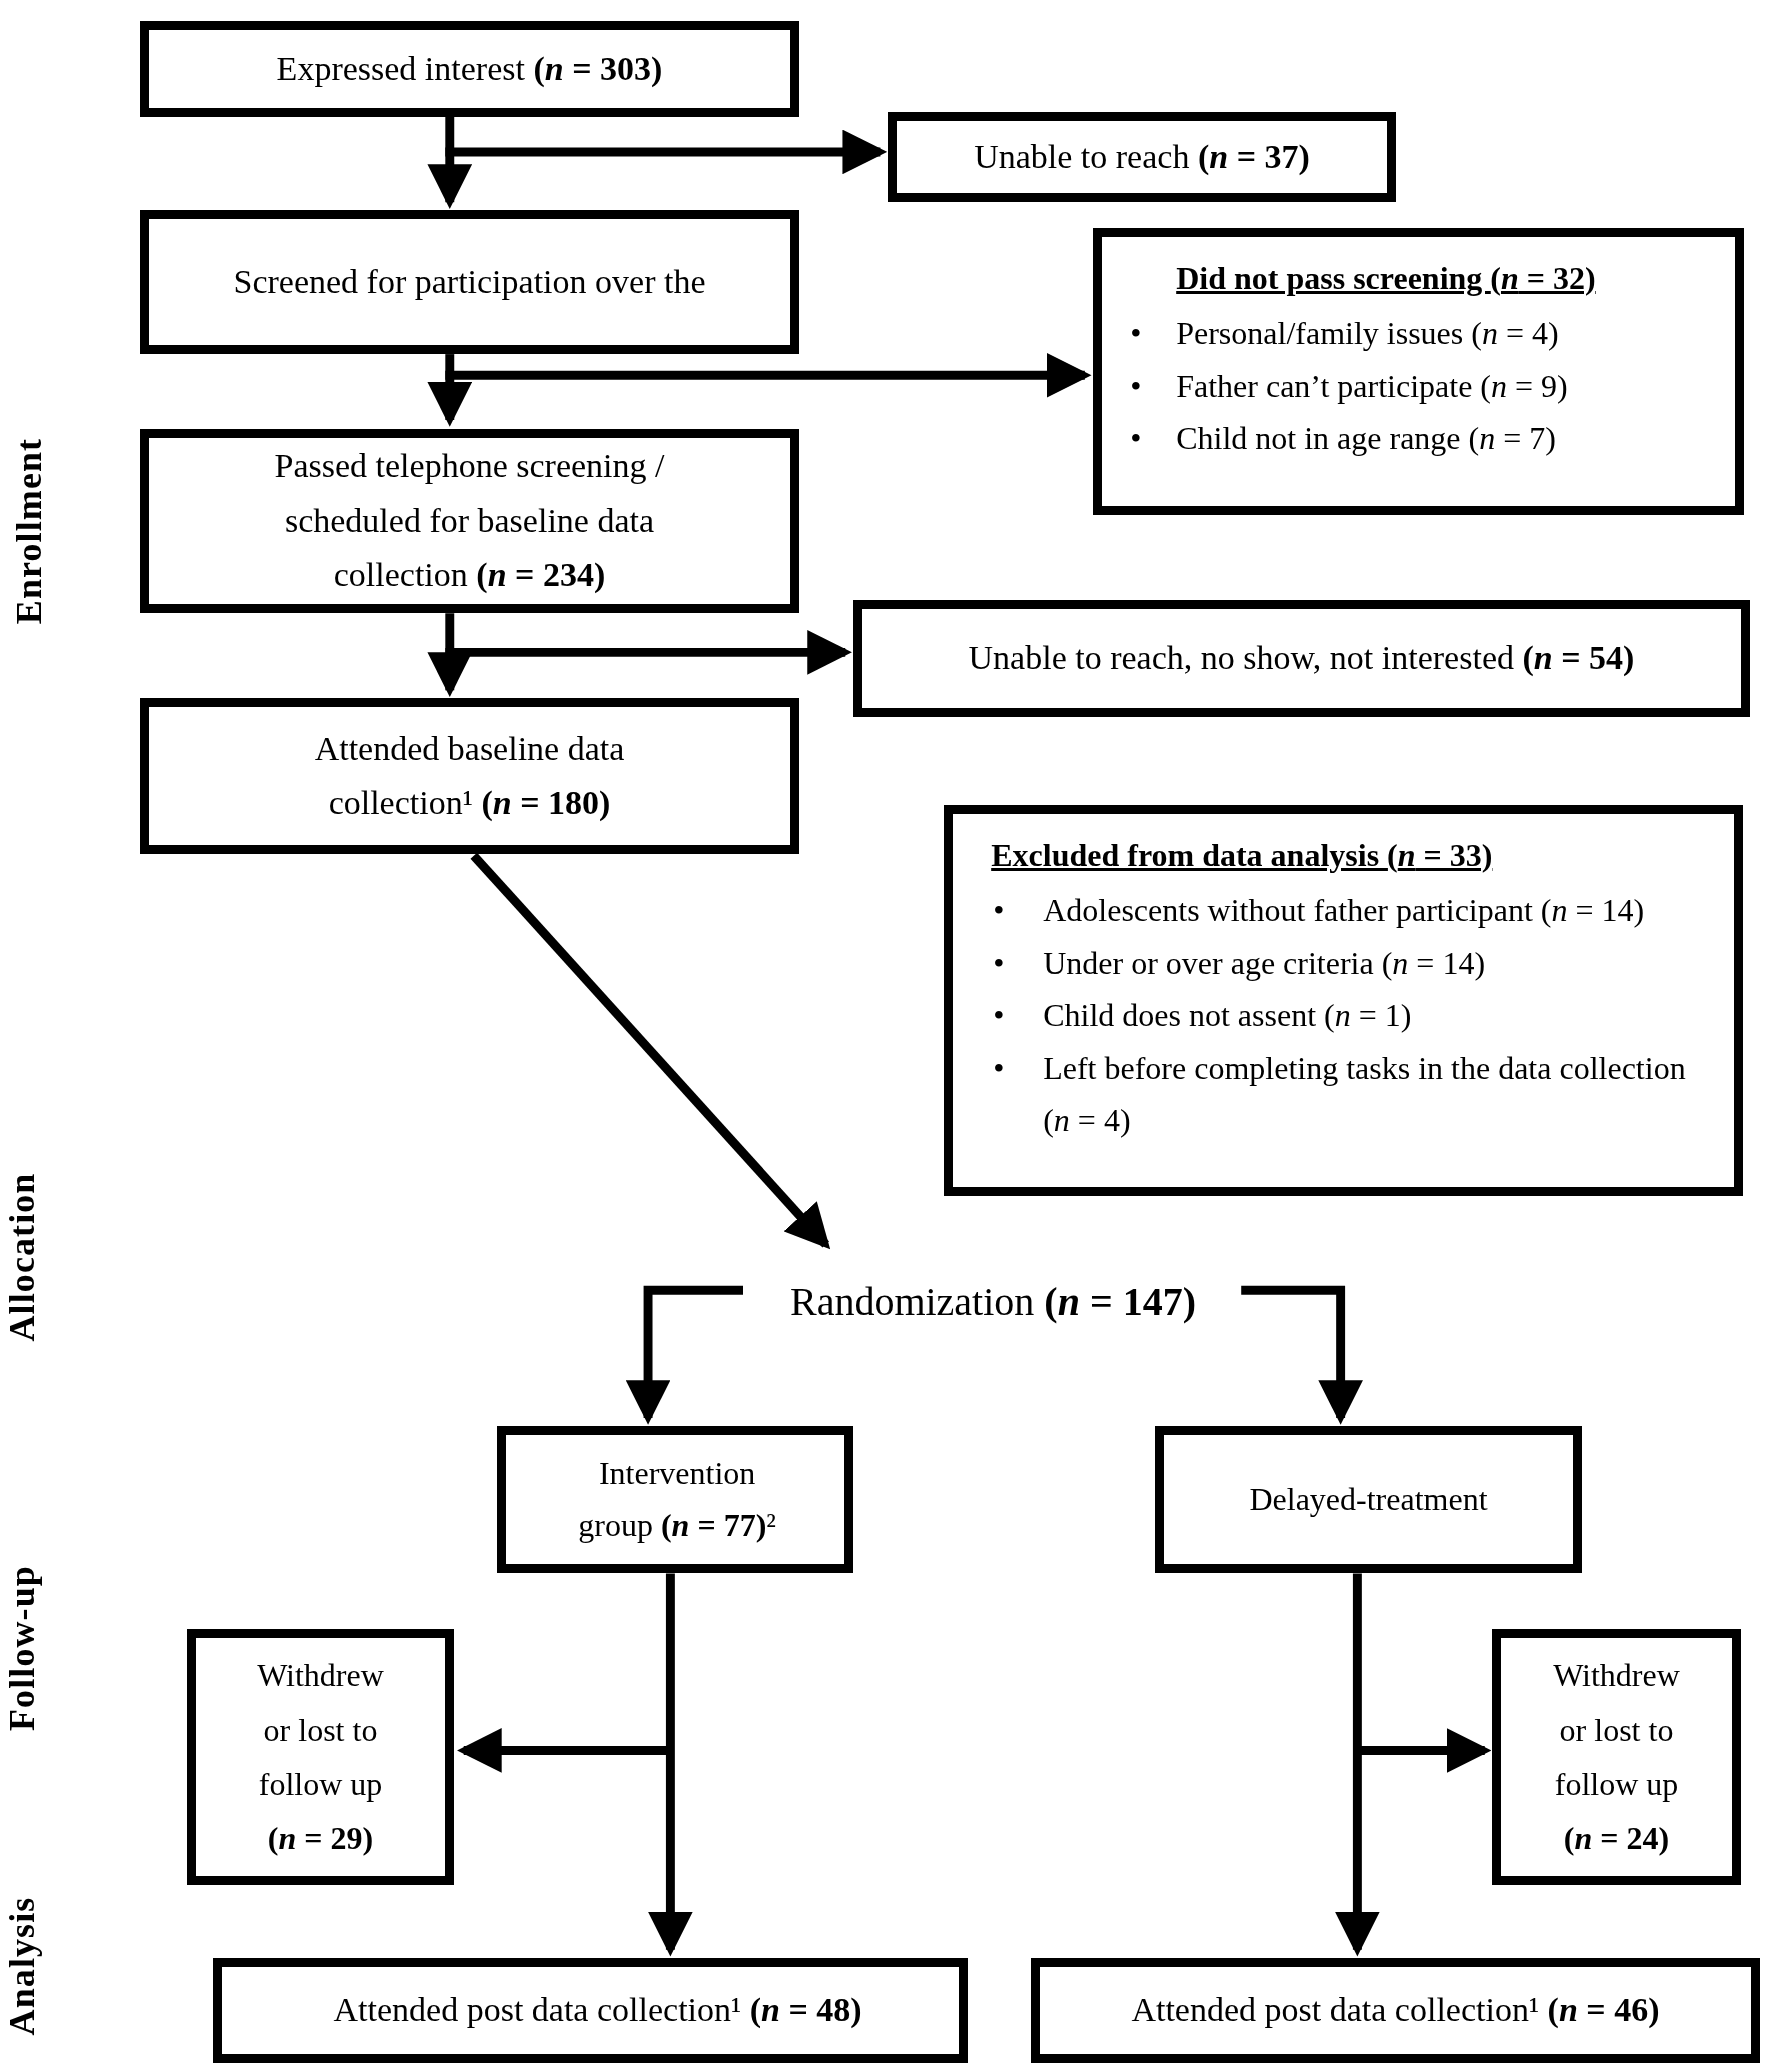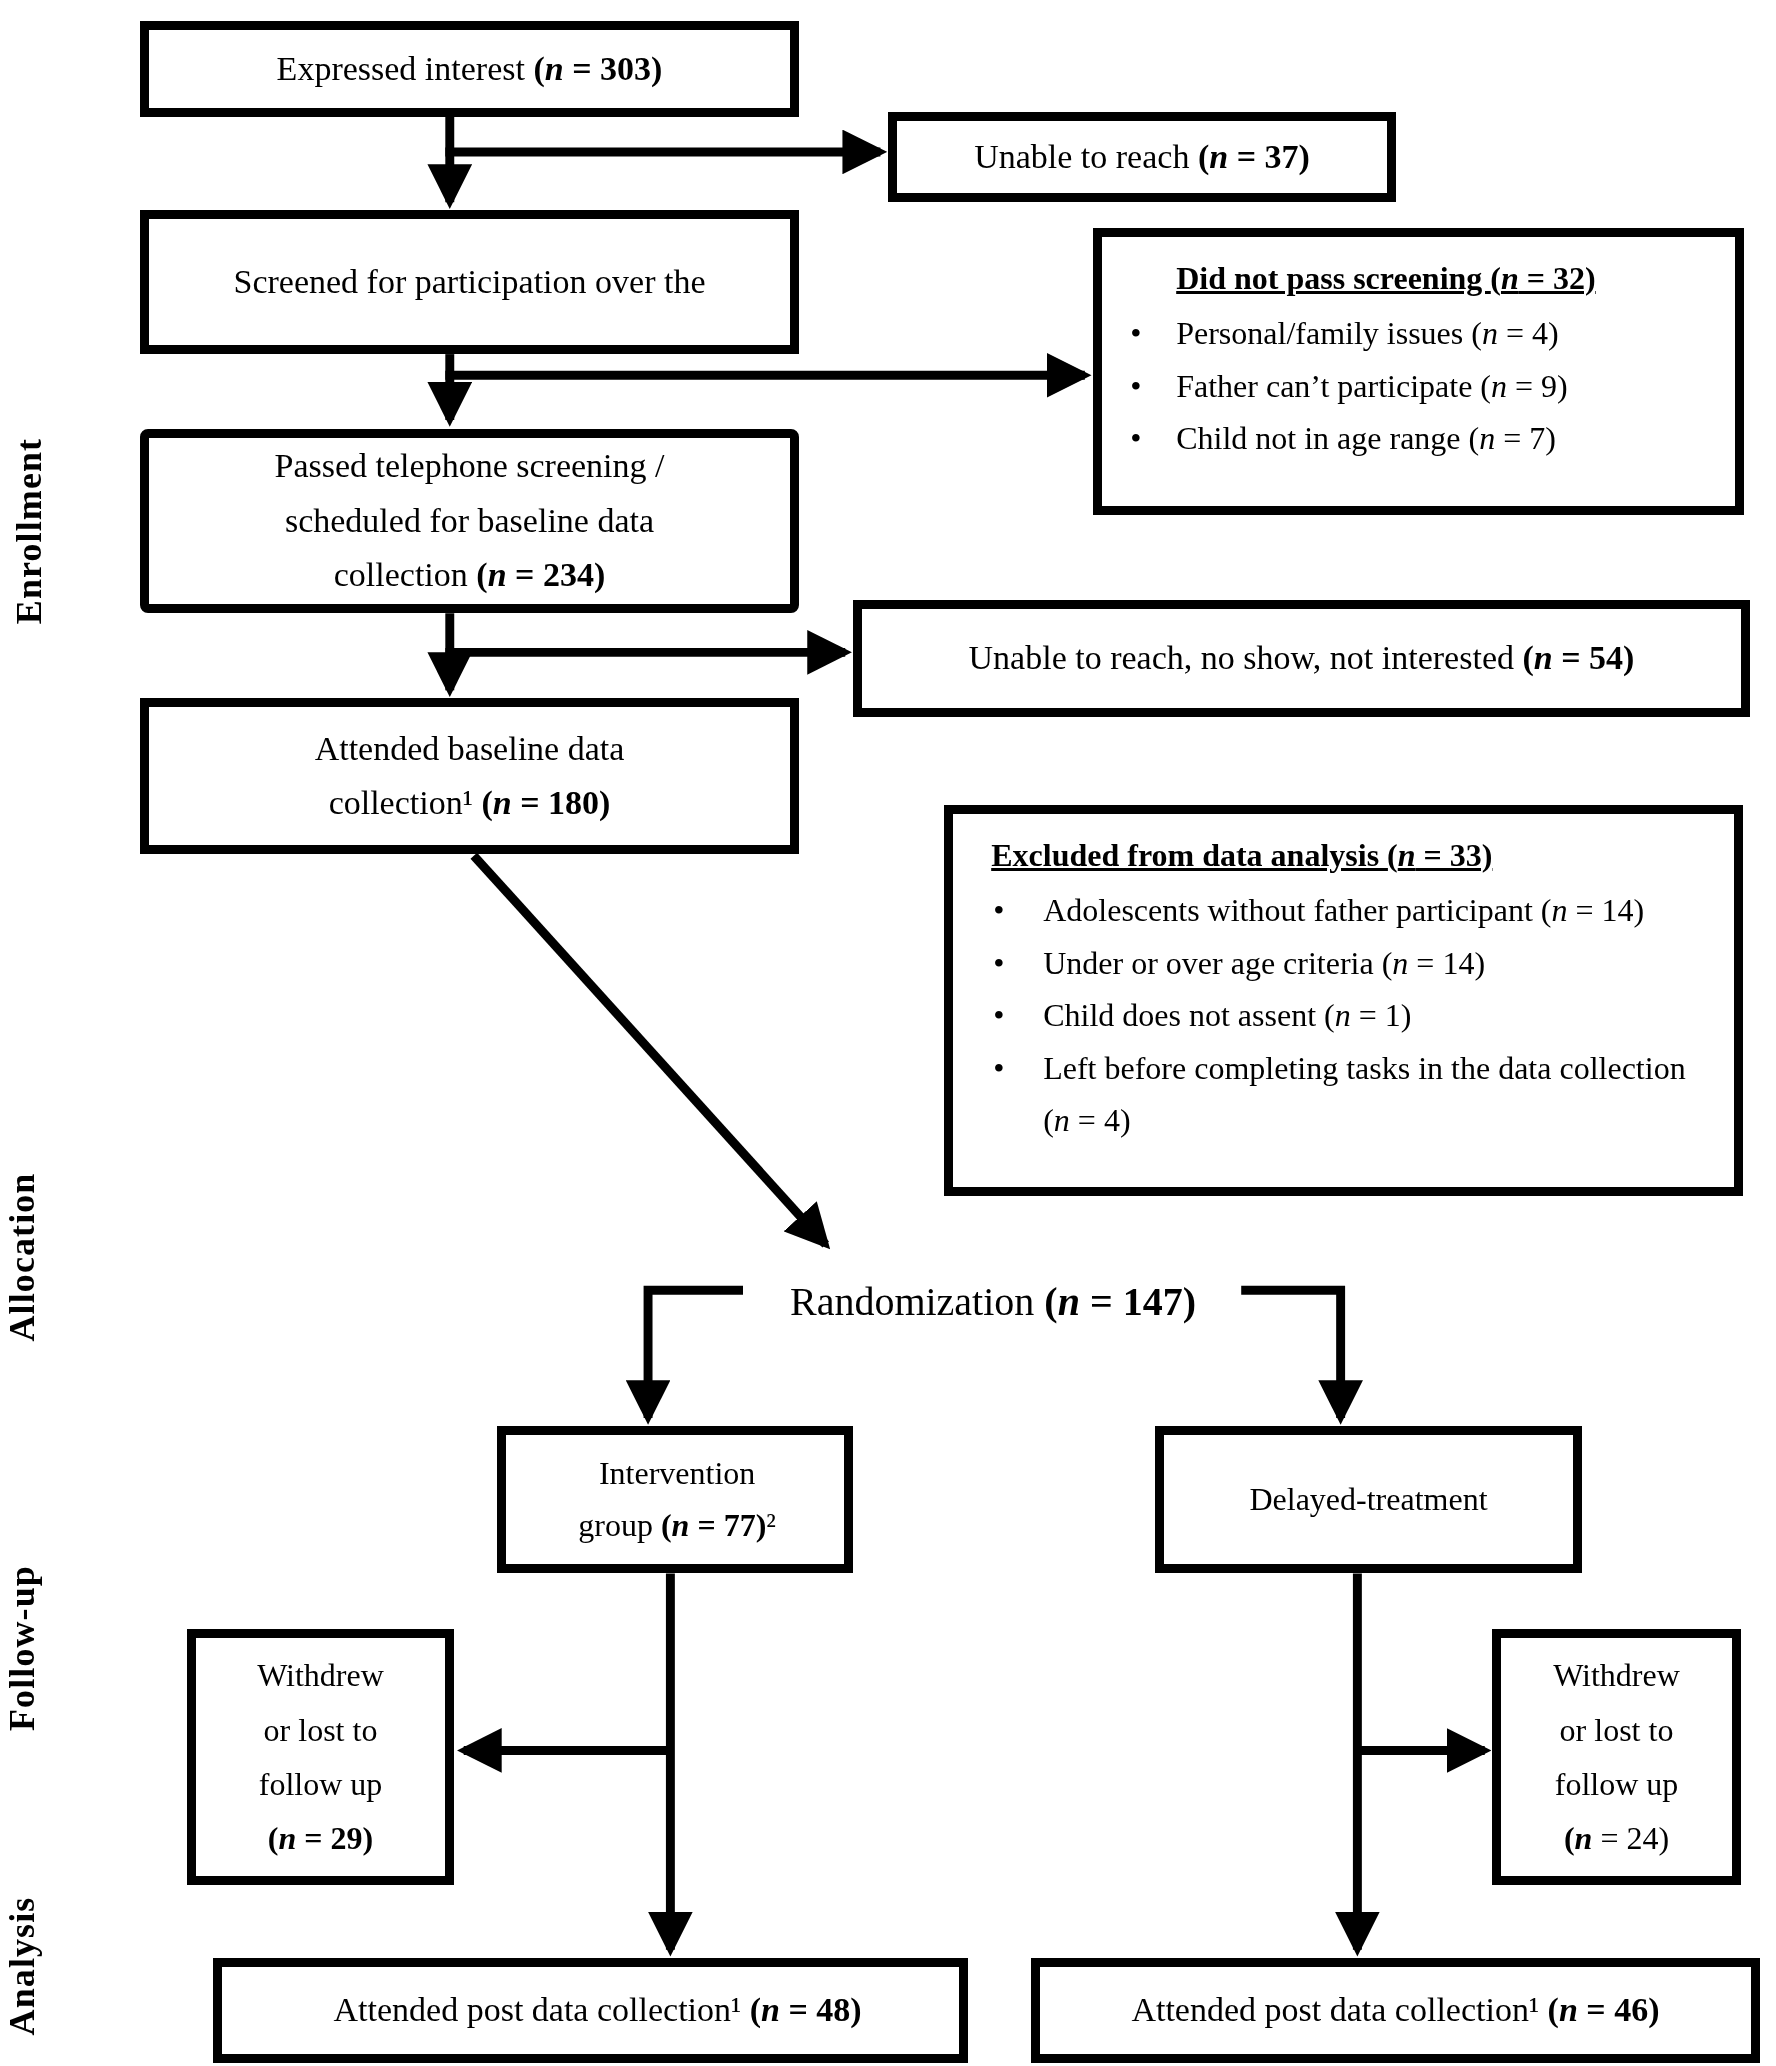--- a/index.html
+++ b/index.html
@@ -112,21 +112,21 @@
         </li>
       <li>
           <div class="tline"><span>Father can’t participate (</span><span style="font-style: italic;">n</span><span>&nbsp;=&nbsp;9)</span></div>
         </li>
       <li>
           <div class="tline"><span>Child not in age range (</span><span style="font-style: italic;">n</span><span>&nbsp;=&nbsp;7)</span></div>
         </li>
     </ul>
   </div>
 
-  <div class="box" style="left:140px;top:429px;width:659px;height:184px;border-radius:8px;">
+  <div class="box" style="left:140px;top:429px;width:659px;height:184px;">
     <div class="btxt">
         <div class="tline"><span>Passed telephone screening /</span></div>
         <div class="tline"><span>scheduled for baseline data</span></div>
         <div class="tline"><span>collection </span><span style="font-weight: bold;">(</span><span style="font-weight: bold; font-style: italic;">n</span><span style="font-weight: bold;">&nbsp;=&nbsp;234)</span></div>
       </div>
   </div>
 
   <div class="box" style="left:853px;top:600px;width:897px;height:117px;">
     <div class="btxt">
         <div class="tline"><span>Unable to reach, no show, not interested </span><span style="font-weight: bold;">(</span><span style="font-weight: bold; font-style: italic;">n</span><span style="font-weight: bold;">&nbsp;=&nbsp;54)</span></div>
@@ -184,21 +184,21 @@
         <div class="tline"><span>follow up</span></div>
         <div class="tline"><span style="font-weight: bold;">(</span><span style="font-weight: bold; font-style: italic;">n</span><span style="font-weight: bold;">&nbsp;=&nbsp;29)</span></div>
       </div>
   </div>
 
   <div class="box" style="left:1492px;top:1629px;width:249px;height:256px;font-size:32px;line-height:1.7;">
     <div class="btxt">
         <div class="tline"><span>Withdrew</span></div>
         <div class="tline"><span>or lost to</span></div>
         <div class="tline"><span>follow up</span></div>
-        <div class="tline"><span style="font-weight: bold;">(</span><span style="font-weight: bold; font-style: italic;">n</span><span style="font-weight: normal;">&nbsp;=&nbsp;24)</span></div>
+        <div class="tline"><span style="font-weight: bold;">(</span><span style="font-weight: bold; font-style: italic;">n</span><span style="font-weight: bold;">&nbsp;=&nbsp;24)</span></div>
       </div>
   </div>
 
   <div class="box" style="left:213px;top:1958px;width:755px;height:105px;padding-left:22px;">
     <div class="btxt">
         <div class="tline"><span>Attended post data collection¹ </span><span style="font-weight: bold;">(</span><span style="font-weight: bold; font-style: italic;">n</span><span style="font-weight: bold;">&nbsp;=&nbsp;48)</span></div>
       </div>
   </div>
 
   <div class="box" style="left:1031px;top:1958px;width:729px;height:105px;">

